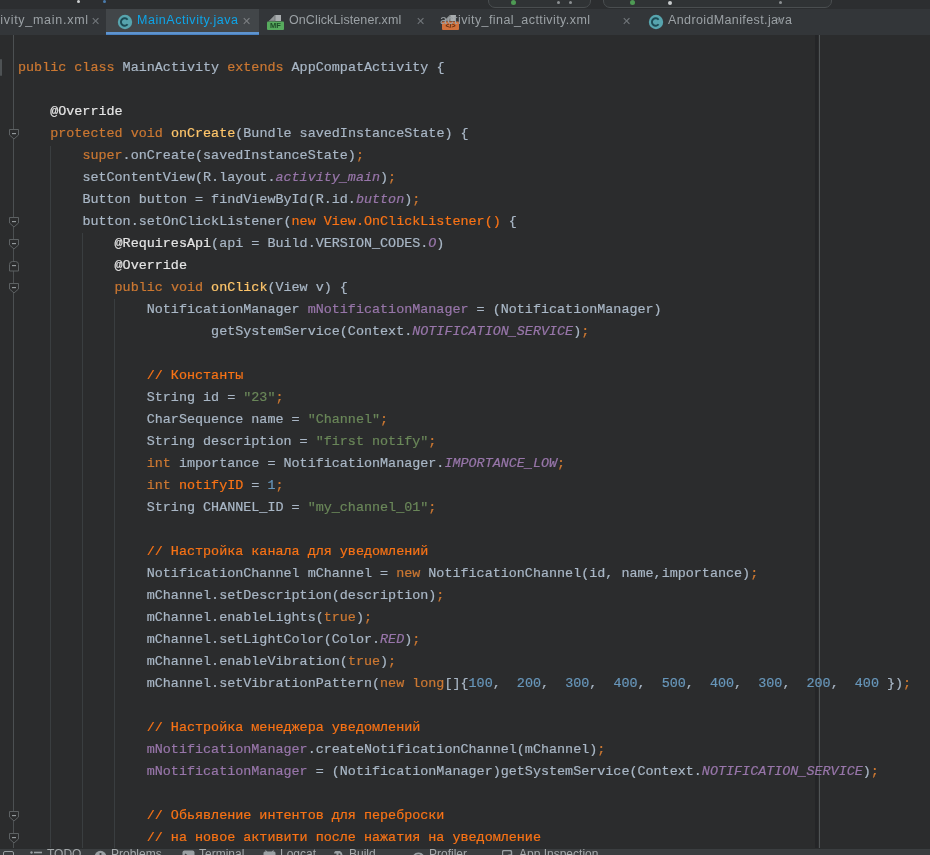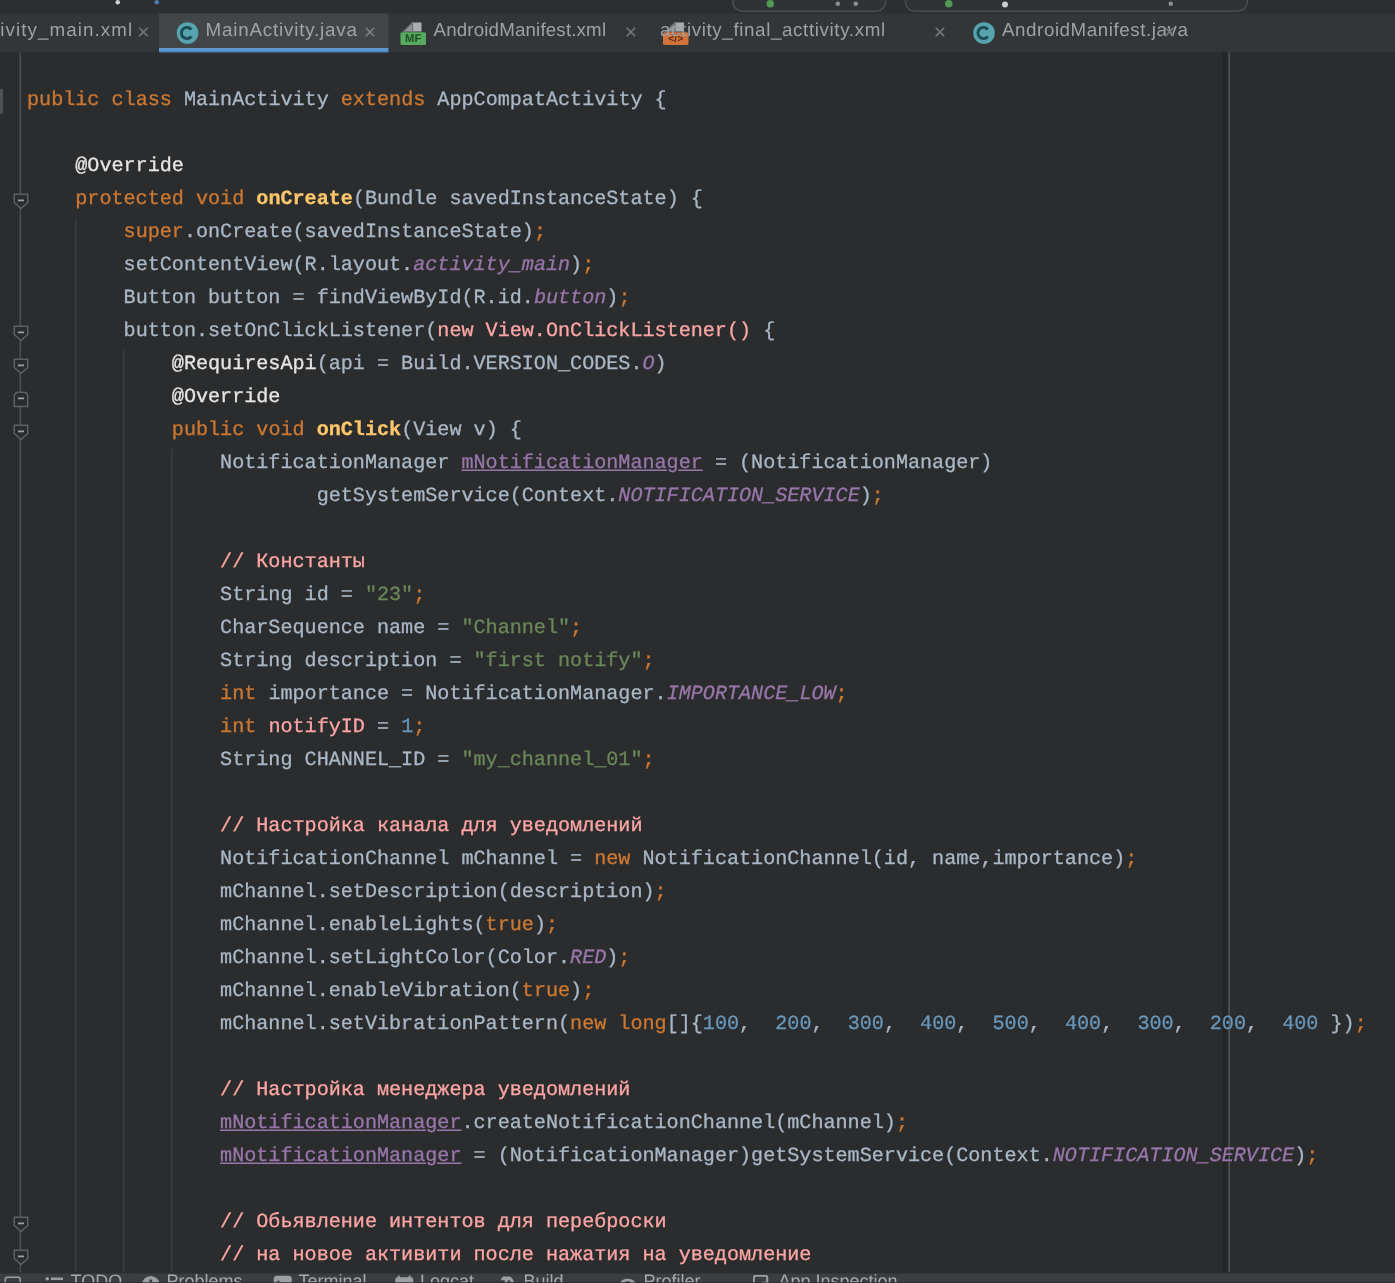--- a/index.html
+++ b/index.html
@@ -4,37 +4,37 @@
 html,body{margin:0;padding:0;background:#2b2c2d}
 #app{position:relative;width:930px;height:855px;background:#2b2c2d;overflow:hidden;font-family:"Liberation Sans",sans-serif}
 #topstrip{position:absolute;left:0;top:0;width:930px;height:9px;background:#2c2e30;overflow:hidden}
 .tgrp{position:absolute;top:-8px;height:14px;border:1px solid #4a4e50;border-radius:7px;background:#303335}
 .dot{position:absolute;border-radius:50%}
 #tabrow{position:absolute;left:0;top:9px;width:930px;height:26px;background:#333639}
 #seltab{position:absolute;left:106px;top:0;width:153px;height:23px;background:#424649}
 #underl{position:absolute;left:106px;top:32px;width:153px;height:3.5px;background:#4a82c2;overflow:hidden}
 #underl div{position:absolute;left:0;top:0;width:153px;height:1.8px;background:#5e94cf}
 .tabtxt{position:absolute;top:4px;font-size:12.5px;color:#9ba1a5;letter-spacing:0.1px;white-space:pre}
-.tabtxt.sel{color:#a3a3a3}
+.tabtxt.sel{color:#0ea5e9}
 .tx{position:absolute;top:6px;font-size:11px;color:#71767a}
 #editor{position:absolute;left:0;top:35px;width:838px;height:813px;background:#2b2c2d}
 .ig{position:absolute;width:1px;background:#3a3e40}
 #foldline{position:absolute;left:13px;top:0;width:1px;height:813px;background:#4c5052}
 #mgdark{position:absolute;left:815px;top:0;width:3px;height:813px;background:#242527}
 #mguide{position:absolute;left:819px;top:0;width:1px;height:813px;background:#505456}
 #code{position:absolute;left:18px;top:22px;margin:0;font-family:"Liberation Mono",monospace;font-size:13.42px;line-height:22px;white-space:pre;color:#a9b7c6;-webkit-text-stroke:0.2px}
 #code div{height:22px}
 .k{color:#cc7832}
-.m{color:#ffc66b;font-weight:bold}
+.m{color:#ffc66b;font-weight:normal}
 .a{color:#e5e5e5}
 .s{color:#6a8759}
 .n{color:#6897bb}
-.c{color:#fca5a5}
+.c{color:#f97316}
 .p{color:#9876aa;font-style:italic}
-.f{color:#9876aa;text-decoration:underline}
+.f{color:#9876aa;}
 #statusbar{position:absolute;left:0;top:848px;width:930px;height:30px;background:#3b3e40;border-top:1px solid #2a2c2d}
 .sbl{position:absolute;top:-2px;font-size:12px;color:#a6aaac;white-space:pre}
 .sbi{position:absolute;top:1px}
 </style></head>
 <body>
 <div id="app">
 
 <div id="topstrip">
 <div class="tgrp" style="left:488px;width:101px"></div>
       <div class="tgrp" style="left:603px;width:227px"></div>
@@ -56,21 +56,21 @@
 <path d="M 10.6 5.8 A 3.7 3.7 0 1 0 10.6 10.2" fill="none" stroke="#1d4b55" stroke-width="1.9"></path>
 </svg>
 <span class="tabtxt sel" style="left:137px;letter-spacing:0.55px">MainActivity.java</span>
 <span class="tx" style="left:242px;color:#7b7f82">✕</span>
 <svg class="sbi" style="position:absolute;left:266px;top:4px" width="19" height="18" viewBox="0 0 19 18">
 <path d="M 3 8 L 9 2 L 15 2 L 15 8 Z" fill="#a9adaf"></path>
 <path d="M 9 2 L 9 8 L 3 8 Z" fill="#8f9395" stroke="#6a6e70" stroke-width="0.8"></path>
 <rect x="1" y="8.5" width="17" height="8.5" rx="1" fill="#57ab5e"></rect>
 <text x="9.5" y="15.3" font-family="Liberation Sans" font-size="7.5" font-weight="bold" fill="#1e4c28" text-anchor="middle">MF</text>
 </svg>
-<span class="tabtxt" style="left:289px">AndroidManifest.xml</span>
+<span class="tabtxt" style="left:289px">OnClickListener.xml</span>
 <span class="tx" style="left:416px">✕</span>
 <svg class="sbi" style="position:absolute;left:441px;top:4px" width="19" height="18" viewBox="0 0 19 18">
 <path d="M 3 8 L 9 2 L 15 2 L 15 8 Z" fill="#a9adaf"></path>
 <path d="M 9 2 L 9 8 L 3 8 Z" fill="#8f9395" stroke="#6a6e70" stroke-width="0.8"></path>
 <rect x="1" y="8.5" width="17" height="8.5" rx="1" fill="#d1713c"></rect>
 <text x="9.5" y="15.3" font-family="Liberation Sans" font-size="7" font-weight="bold" fill="#5c2c10" text-anchor="middle">&lt;/&gt;</text>
 </svg>
 <span class="tabtxt" style="left:440px;letter-spacing:0.42px">activity_final_acttivity.xml</span>
 <span class="tx" style="left:622px">✕</span>
 <svg class="sbi" style="position:absolute;left:648px;top:5px" width="16" height="16" viewBox="0 0 16 16">

